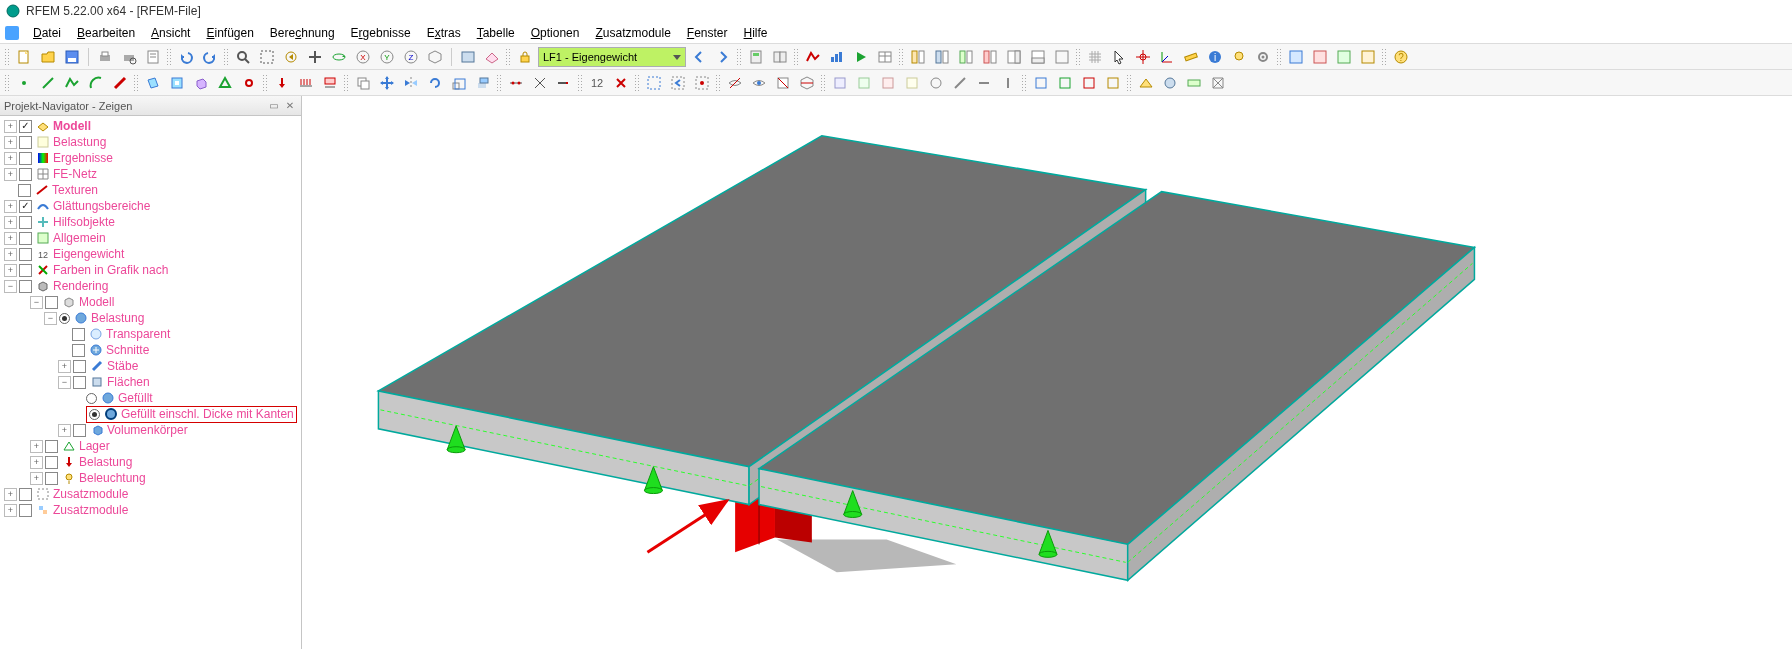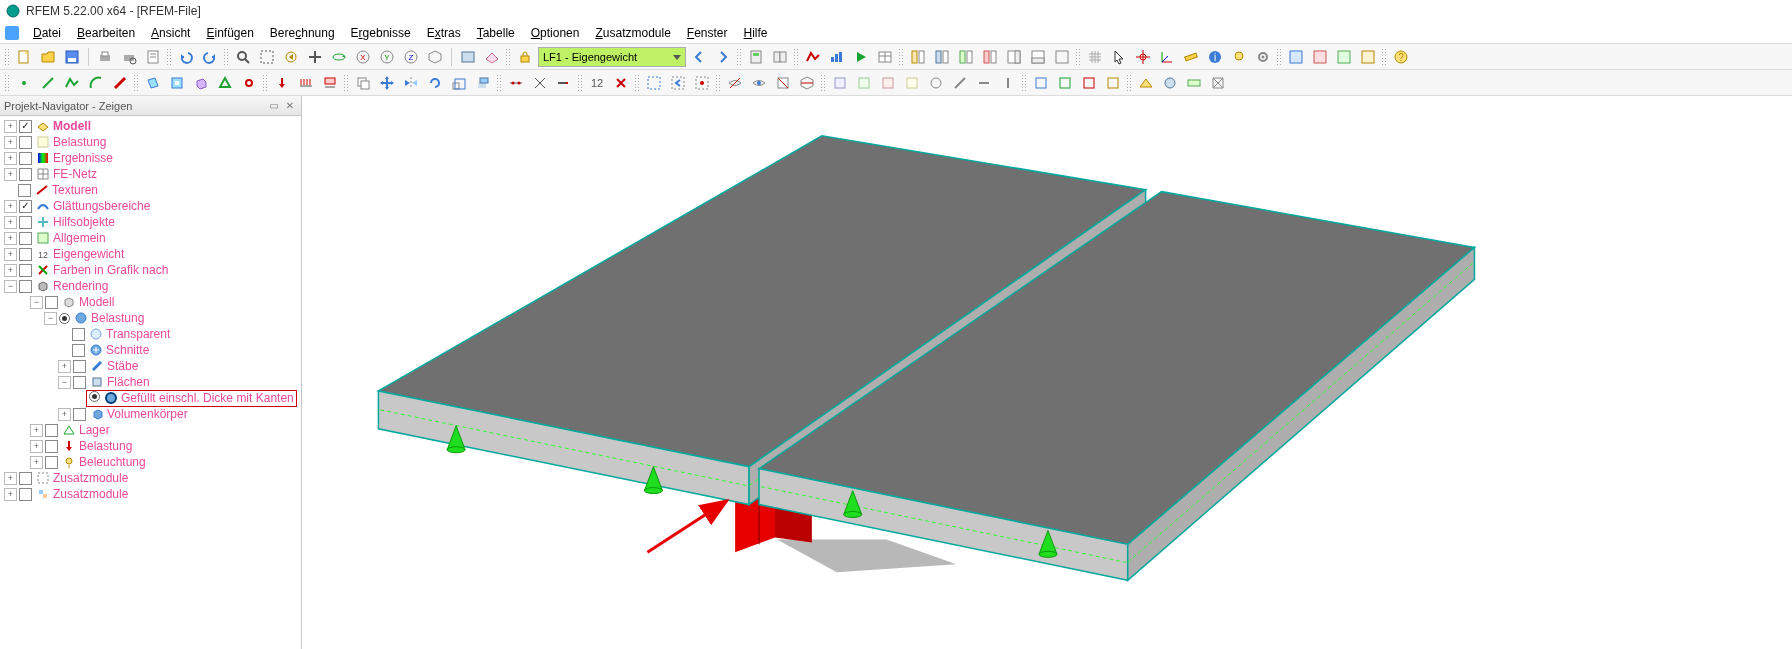--- a/index.html
+++ b/index.html
@@ -861,21 +861,31 @@
             <span class="nic">
               <svg width="14" height="14">
                 <rect x="3" y="3" width="8" height="8" fill="#cde" stroke="#579"></rect>
               </svg>
             </span>
             <span class="nlabel">Flächen</span>
           </div>
 
         <div class="node">
             <span class="ind" style="width:86px"></span>
-            <span class="hl" style="display:flex;">
+            <span class="rd"></span>
+            <span class="nic">
+              <svg width="14" height="14">
+                <circle cx="7" cy="7" r="5" fill="#6fa8dc" stroke="#3a7bd5"></circle>
+              </svg>
+            </span>
+            <span class="nlabel">Gefüllt</span>
+          </div>
+        <div class="node">
+            <span class="ind" style="width:86px"></span>
+            <span class="hl" style="display:flex;align-items:center;">
               <span class="rd ck"></span>
               <span class="nic">
                 <svg width="14" height="14">
                   <circle cx="7" cy="7" r="5" fill="#6fa8dc" stroke="#003d7a" stroke-width="2"></circle>
                 </svg>
               </span>
               <span class="nlabel">Gefüllt einschl. Dicke mit Kanten</span>
             </span>
           </div>
 

